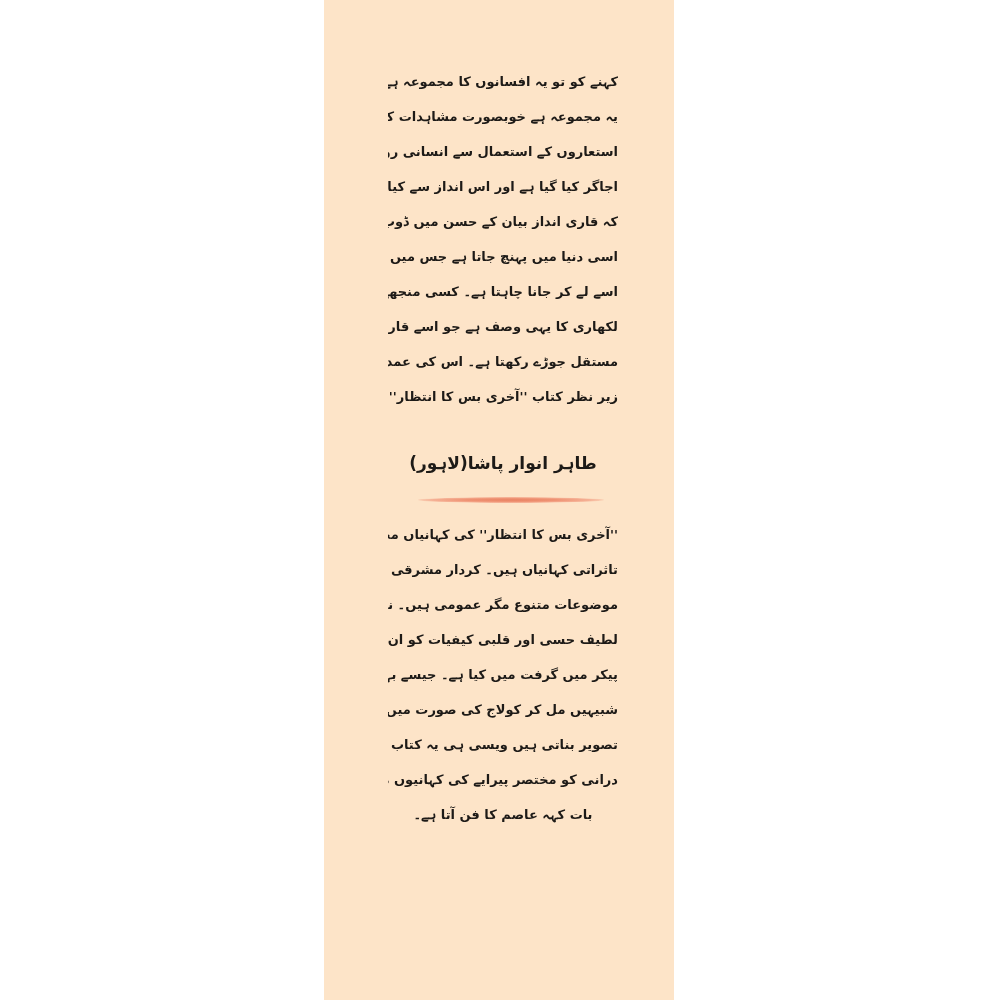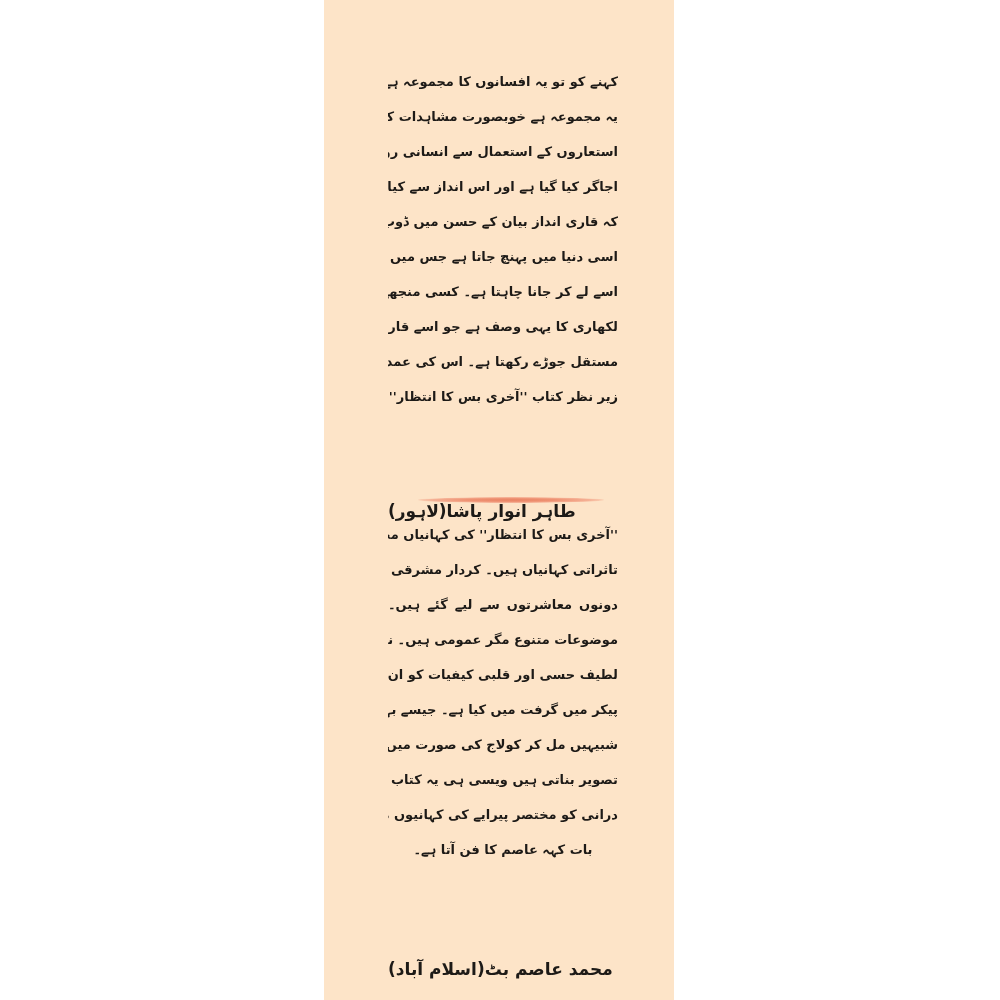--- a/index.html
+++ b/index.html
@@ -46,26 +46,25 @@
     text-align: center;
     text-align-last: center;
   }
   .author {
     position: absolute;
     left: 64px;
     width: 230px;
     height: 35px;
     line-height: 35px;
     direction: rtl;
-    text-align: left;
+    text-align: center;
     font-size: 17px;
     font-weight: bold;
     color: #1d1a17;
     white-space: nowrap;
-    margin-top: 48px;
   }
   .author1 { top: 446px; }
   .author2 { top: 904px; }
   .divider {
     position: absolute;
     left: 94px;           
     top: 497px;
     width: 186px;
     height: 6px;
     border-radius: 50%;
@@ -93,26 +92,24 @@
       <span class="line line-end">زیر نظر کتاب ''آخری بس کا انتظار'' ہے۔</span>
     </div>
 
     <div class="author author1">طاہر انوار پاشا(لاہور)</div>
 
     <div class="divider"></div>
 
     <div class="para para2">
       <span class="line">''آخری بس کا انتظار'' کی کہانیاں مختصر</span>
       <span class="line">تاثراتی کہانیاں ہیں۔ کردار مشرقی اور مغربی</span>
-      <span class="line">دونوں معاشرتوں سے لیے گئے ہیں۔</span>
       <span class="line">موضوعات متنوع مگر عمومی ہیں۔ نیلما نے</span>
       <span class="line">لطیف حسی اور قلبی کیفیات کو ان کہانیوں کے</span>
       <span class="line">پیکر میں گرفت میں کیا ہے۔ جیسے بہت سی</span>
       <span class="line">شبیہیں مل کر کولاج کی صورت میں ایک</span>
       <span class="line">تصویر بناتی ہیں ویسی ہی یہ کتاب ہے۔ نیلما</span>
       <span class="line">درانی کو مختصر پیرایے کی کہانیوں میں پوری</span>
       <span class="line line-end">بات کہہ عاصم کا فن آتا ہے۔</span>
     </div>
 
-    <div class="author author2">محمد عاصم بٹ(اسلام آباد)</div>
 
   </div>
 </div>
 
 </body></html>

